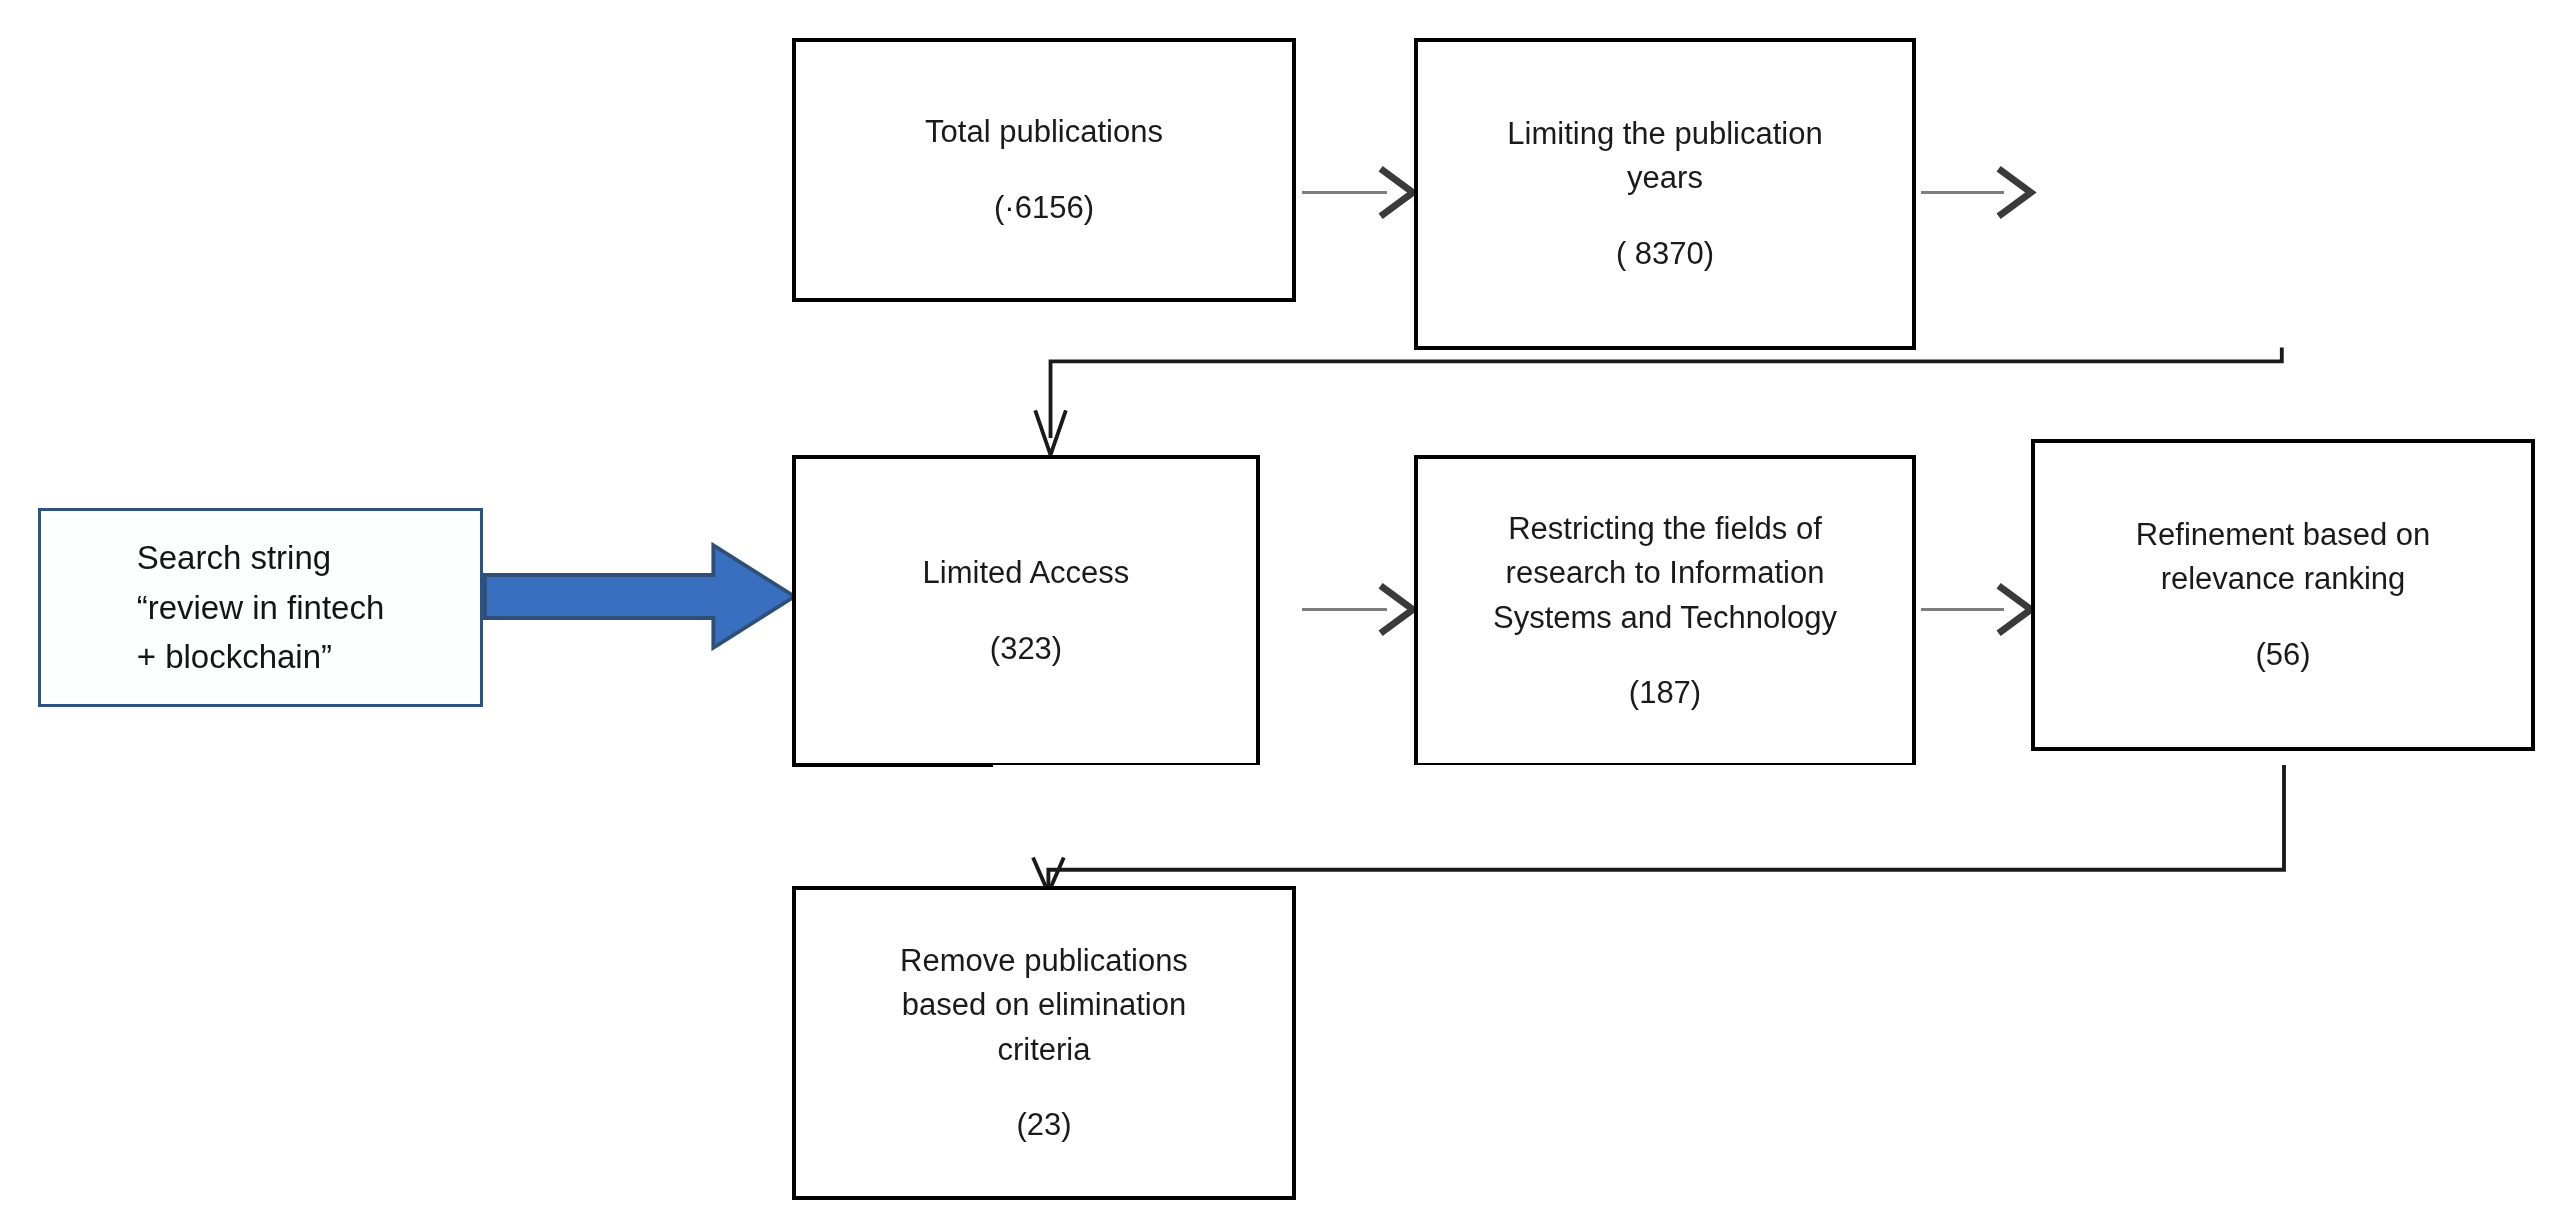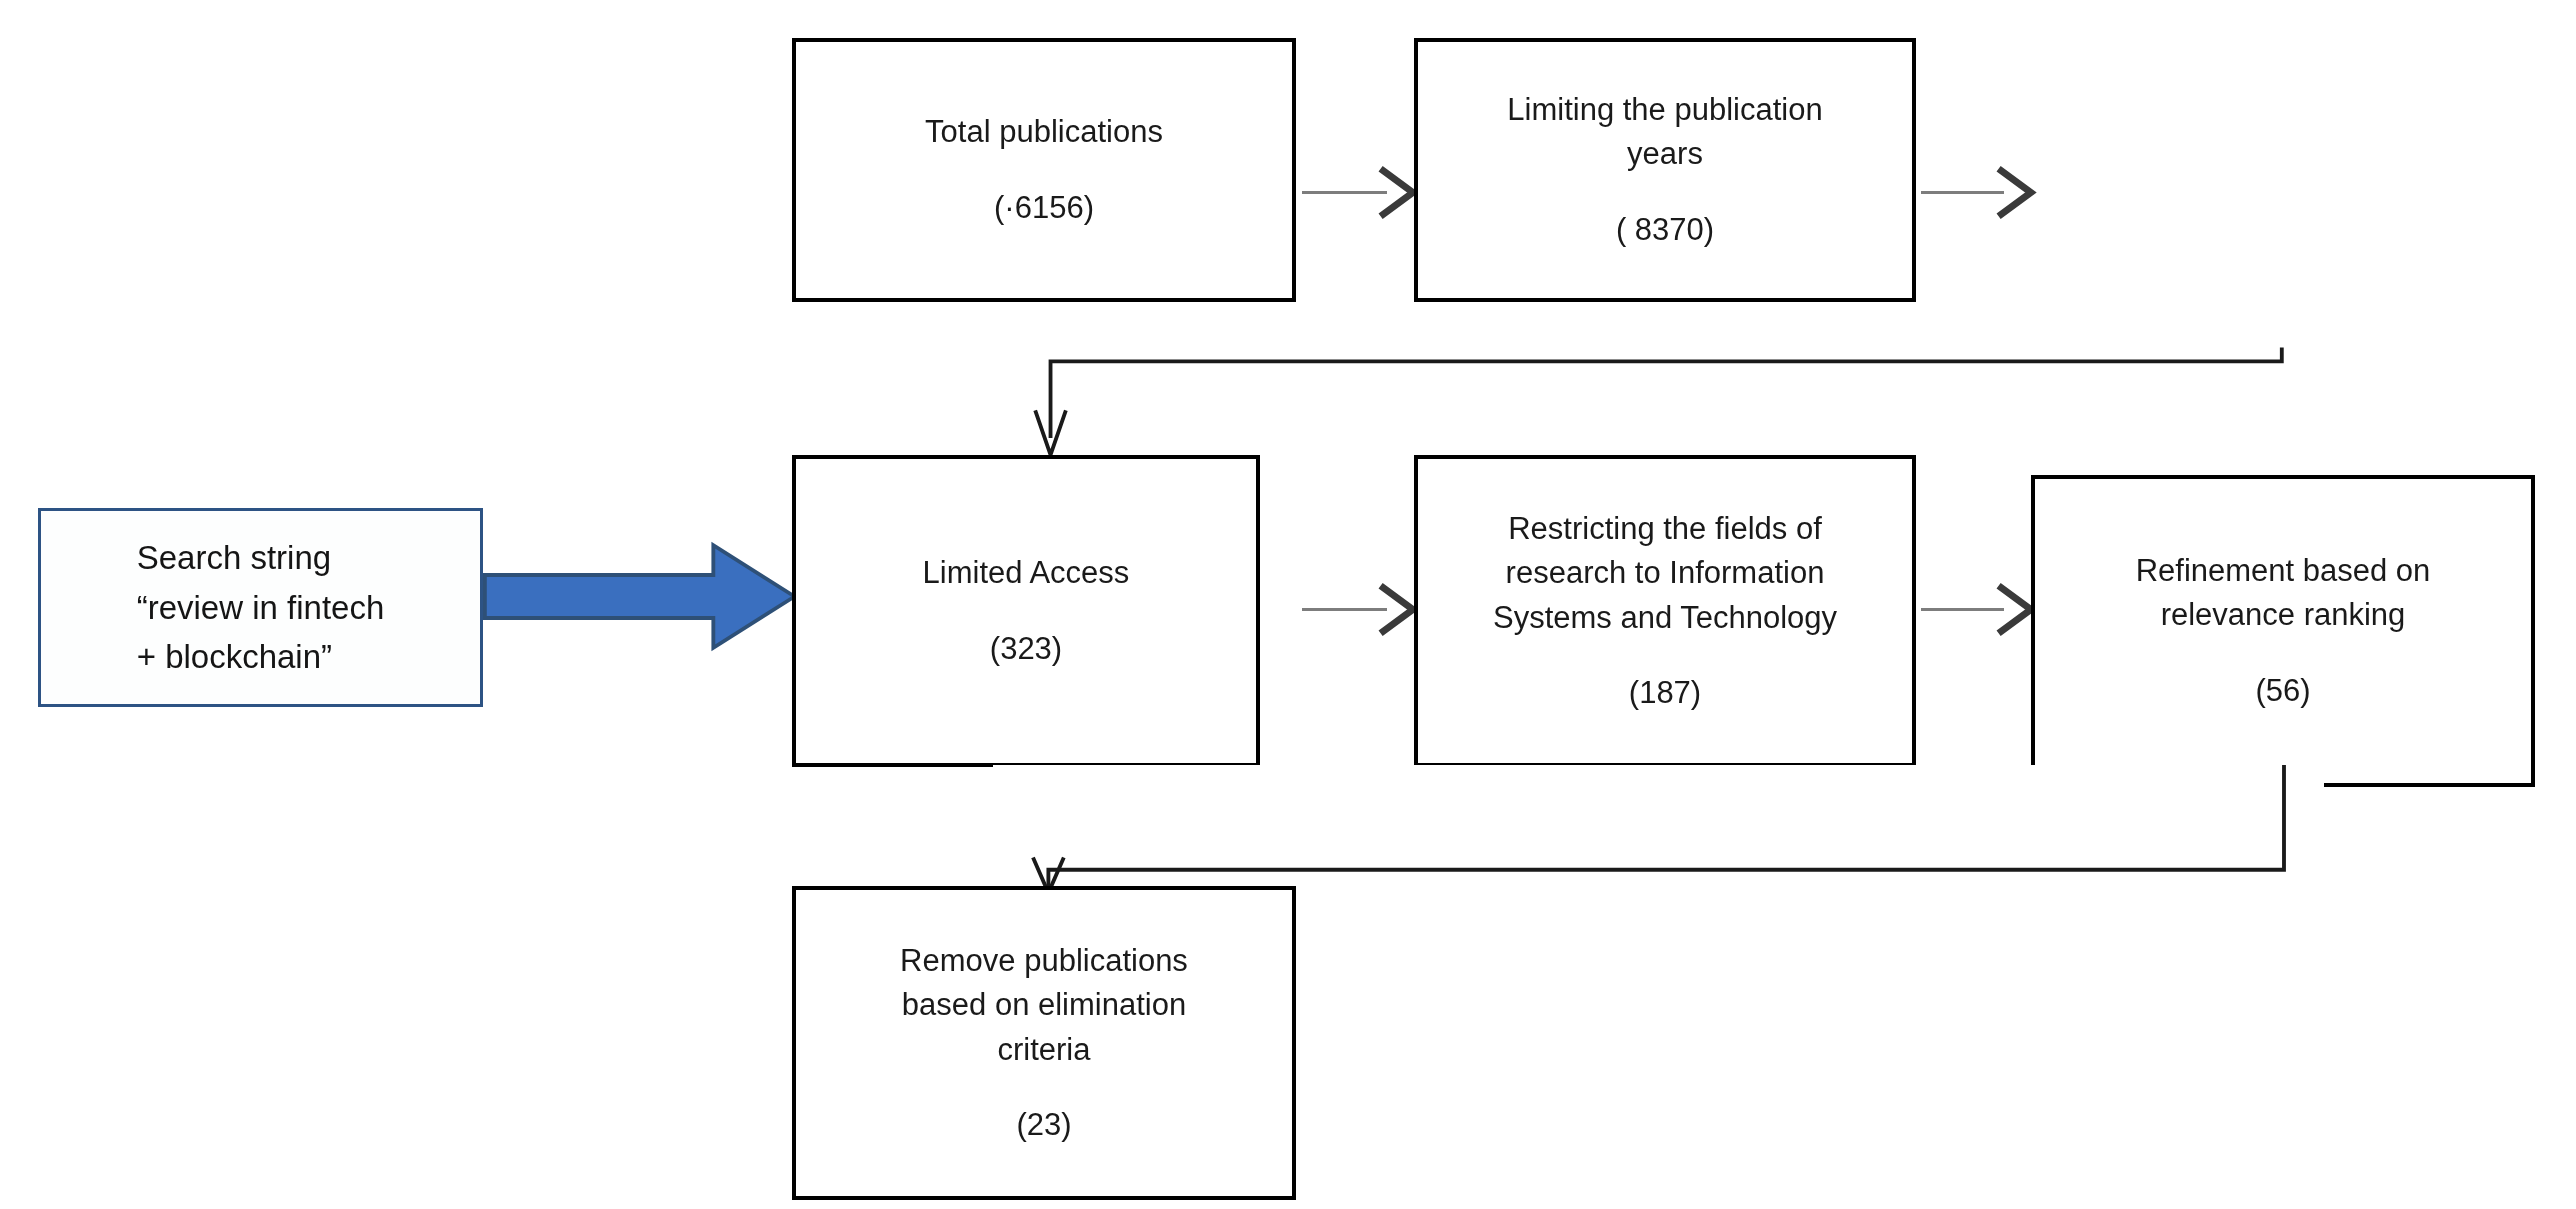--- a/index.html
+++ b/index.html
@@ -105,21 +105,21 @@
     <span class="node-count">(·6156)</span>
   </div>
 
   <div class="conn-gray" style="left:1302px; top:191px; width:85px;"></div>
   <div class="conn-gray-head" style="left:1376px; top:164px;">
     <svg width="43" height="57" viewBox="0 0 56 74">
       <polyline points="6,6 48,37 6,68" fill="none" stroke="#3a3a3a" stroke-width="9" stroke-linecap="butt" stroke-linejoin="miter"></polyline>
     </svg>
   </div>
 
-  <div class="node" style="left:1414px; top:38px; width:502px; height:264px;">
+  <div class="node" style="left:1414px; top:38px; width:502px; height:312px;">
     <span class="node-label">Limiting the publication
 years</span>
     <span class="node-count">( 8370)</span>
   </div>
 
   <div class="conn-gray" style="left:1921px; top:191px; width:83px;"></div>
   <div class="conn-gray-head" style="left:1994px; top:164px;">
     <svg width="43" height="57" viewBox="0 0 56 74">
       <polyline points="6,6 48,37 6,68" fill="none" stroke="#3a3a3a" stroke-width="9" stroke-linecap="butt" stroke-linejoin="miter"></polyline>
     </svg>
@@ -152,21 +152,21 @@
     <span class="node-count">(187)</span>
   </div>
 
   <div class="conn-gray" style="left:1921px; top:608px; width:83px;"></div>
   <div class="conn-gray-head" style="left:1994px; top:581px;">
     <svg width="43" height="57" viewBox="0 0 56 74">
       <polyline points="6,6 48,37 6,68" fill="none" stroke="#3a3a3a" stroke-width="9" stroke-linecap="butt" stroke-linejoin="miter"></polyline>
     </svg>
   </div>
 
-  <div class="node" style="left:2031px; top:475px; width:504px; height:312px;">
+  <div class="node" style="left:2031px; top:439px; width:504px; height:312px;">
     <span class="node-label">Refinement based on
 relevance ranking</span>
     <span class="node-count">(56)</span>
   </div>
 
   <div class="elbow" style="left:993px; top:765px; width:1331px; height:127px;">
     <svg width="1331" height="127" viewBox="0 0 1730 165">
       <polyline points="1678,2 1678,137 72,137 72,2" fill="none" stroke="#1a1a1a" stroke-width="5" stroke-linejoin="miter" transform="translate(0,0)"></polyline>
     </svg>
   </div>

